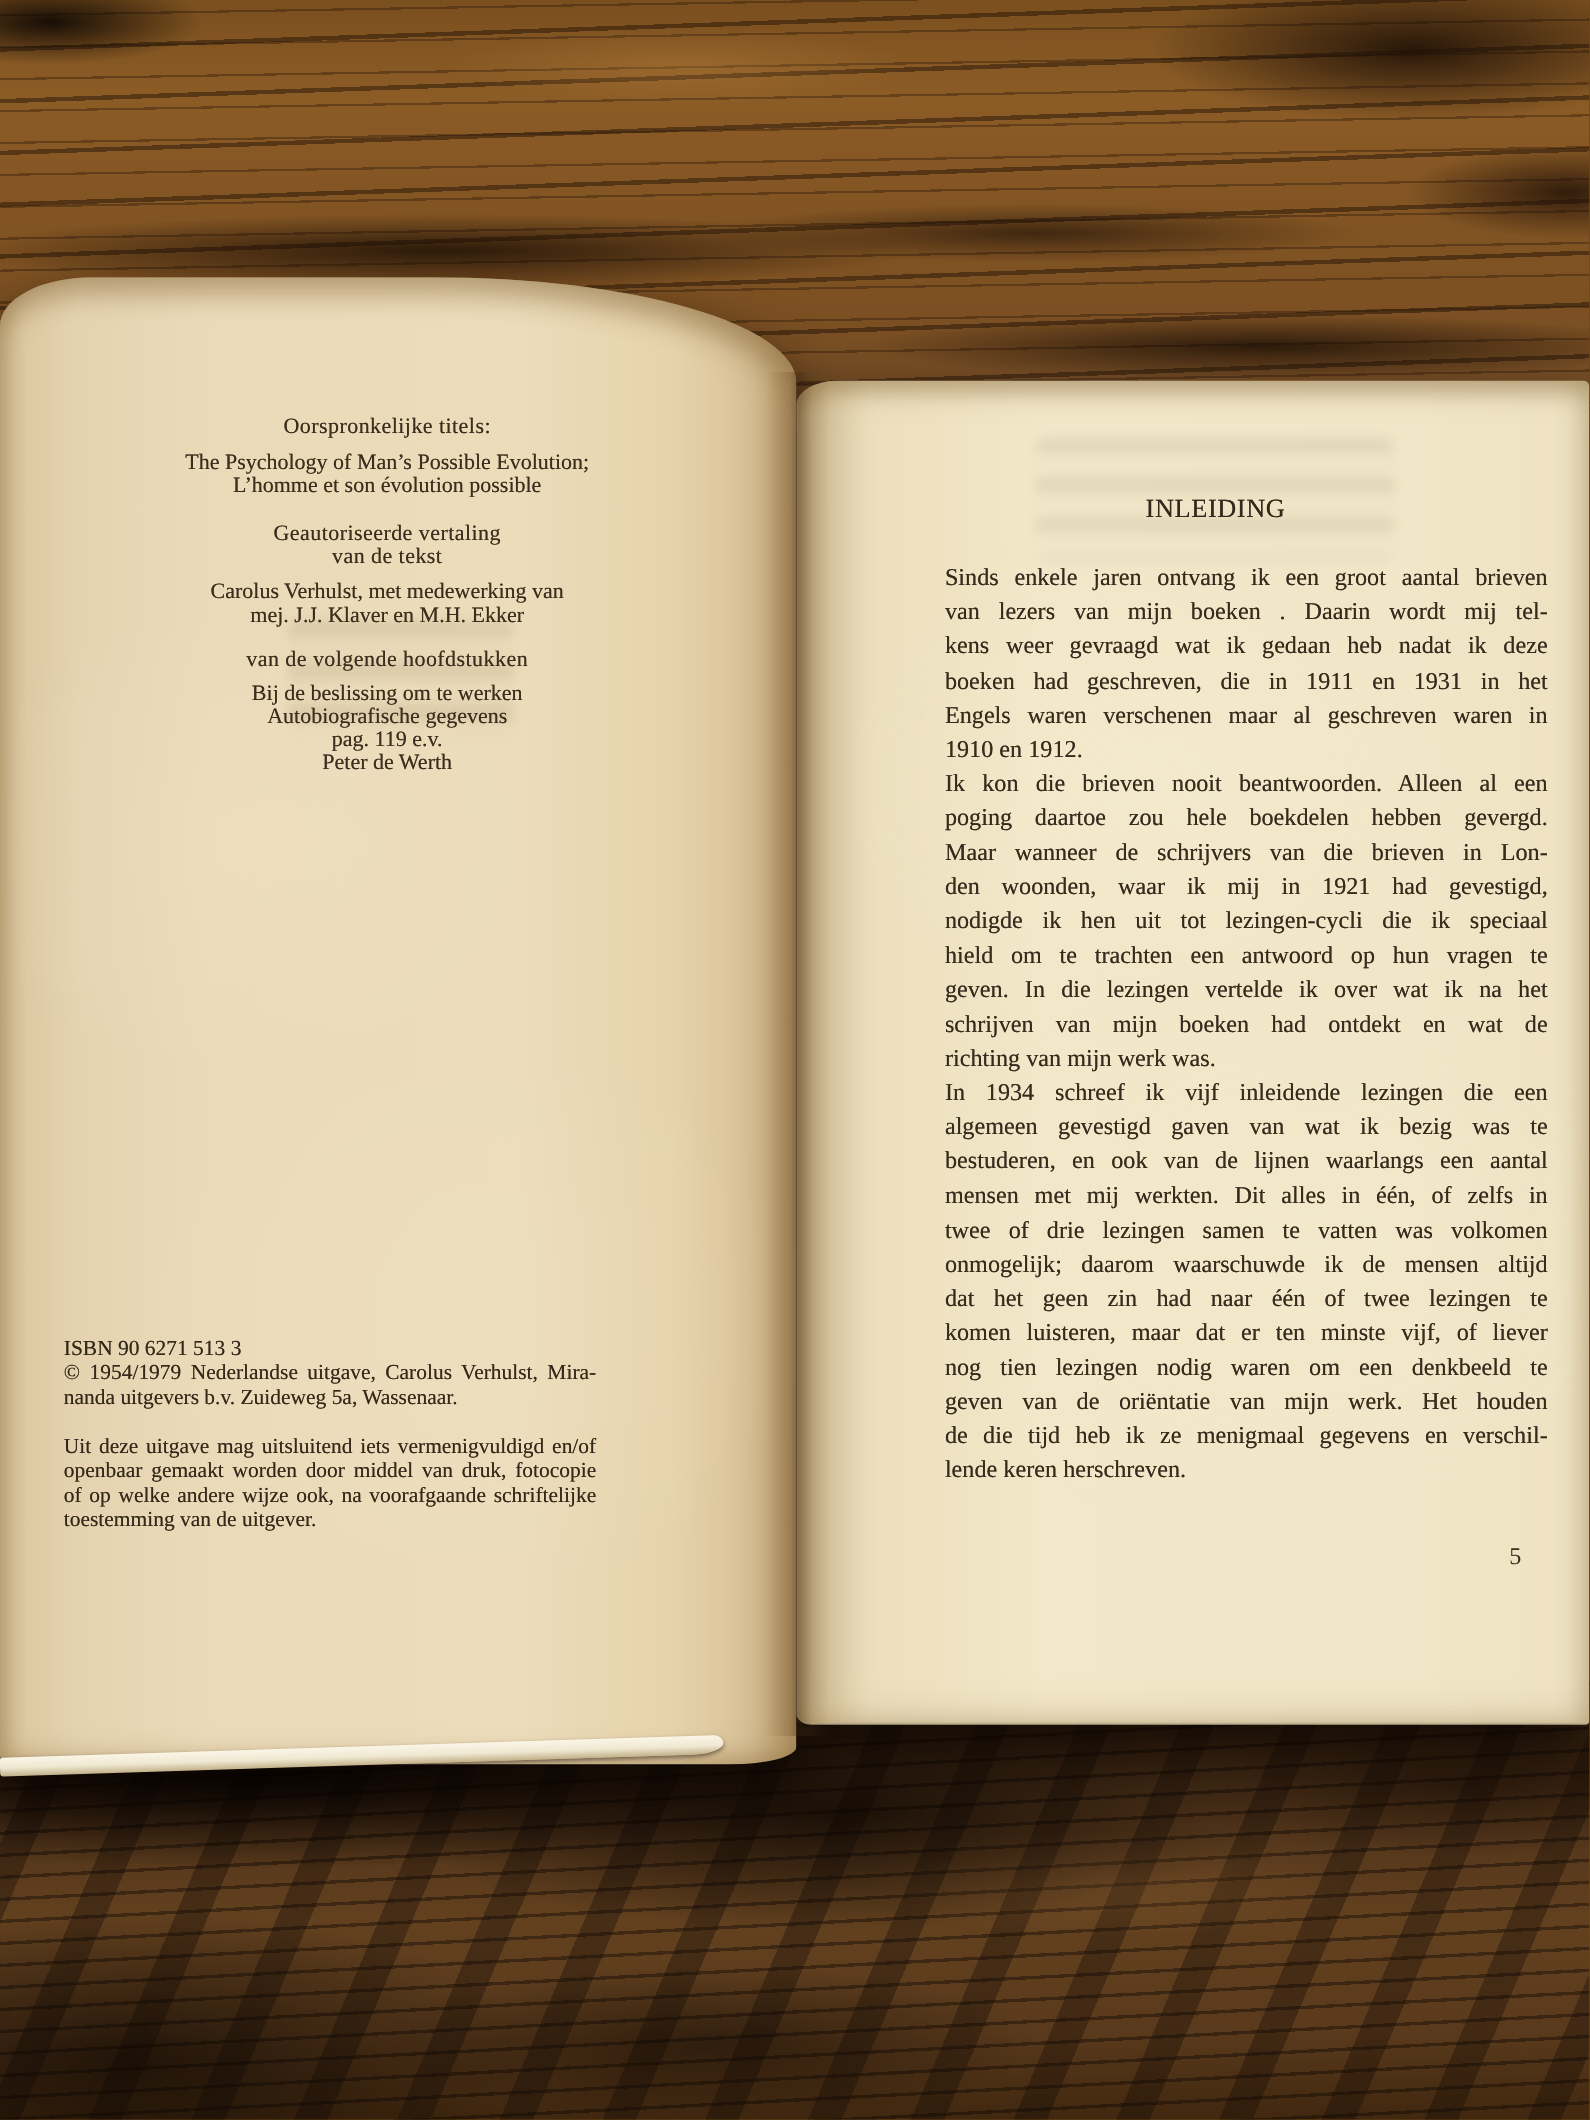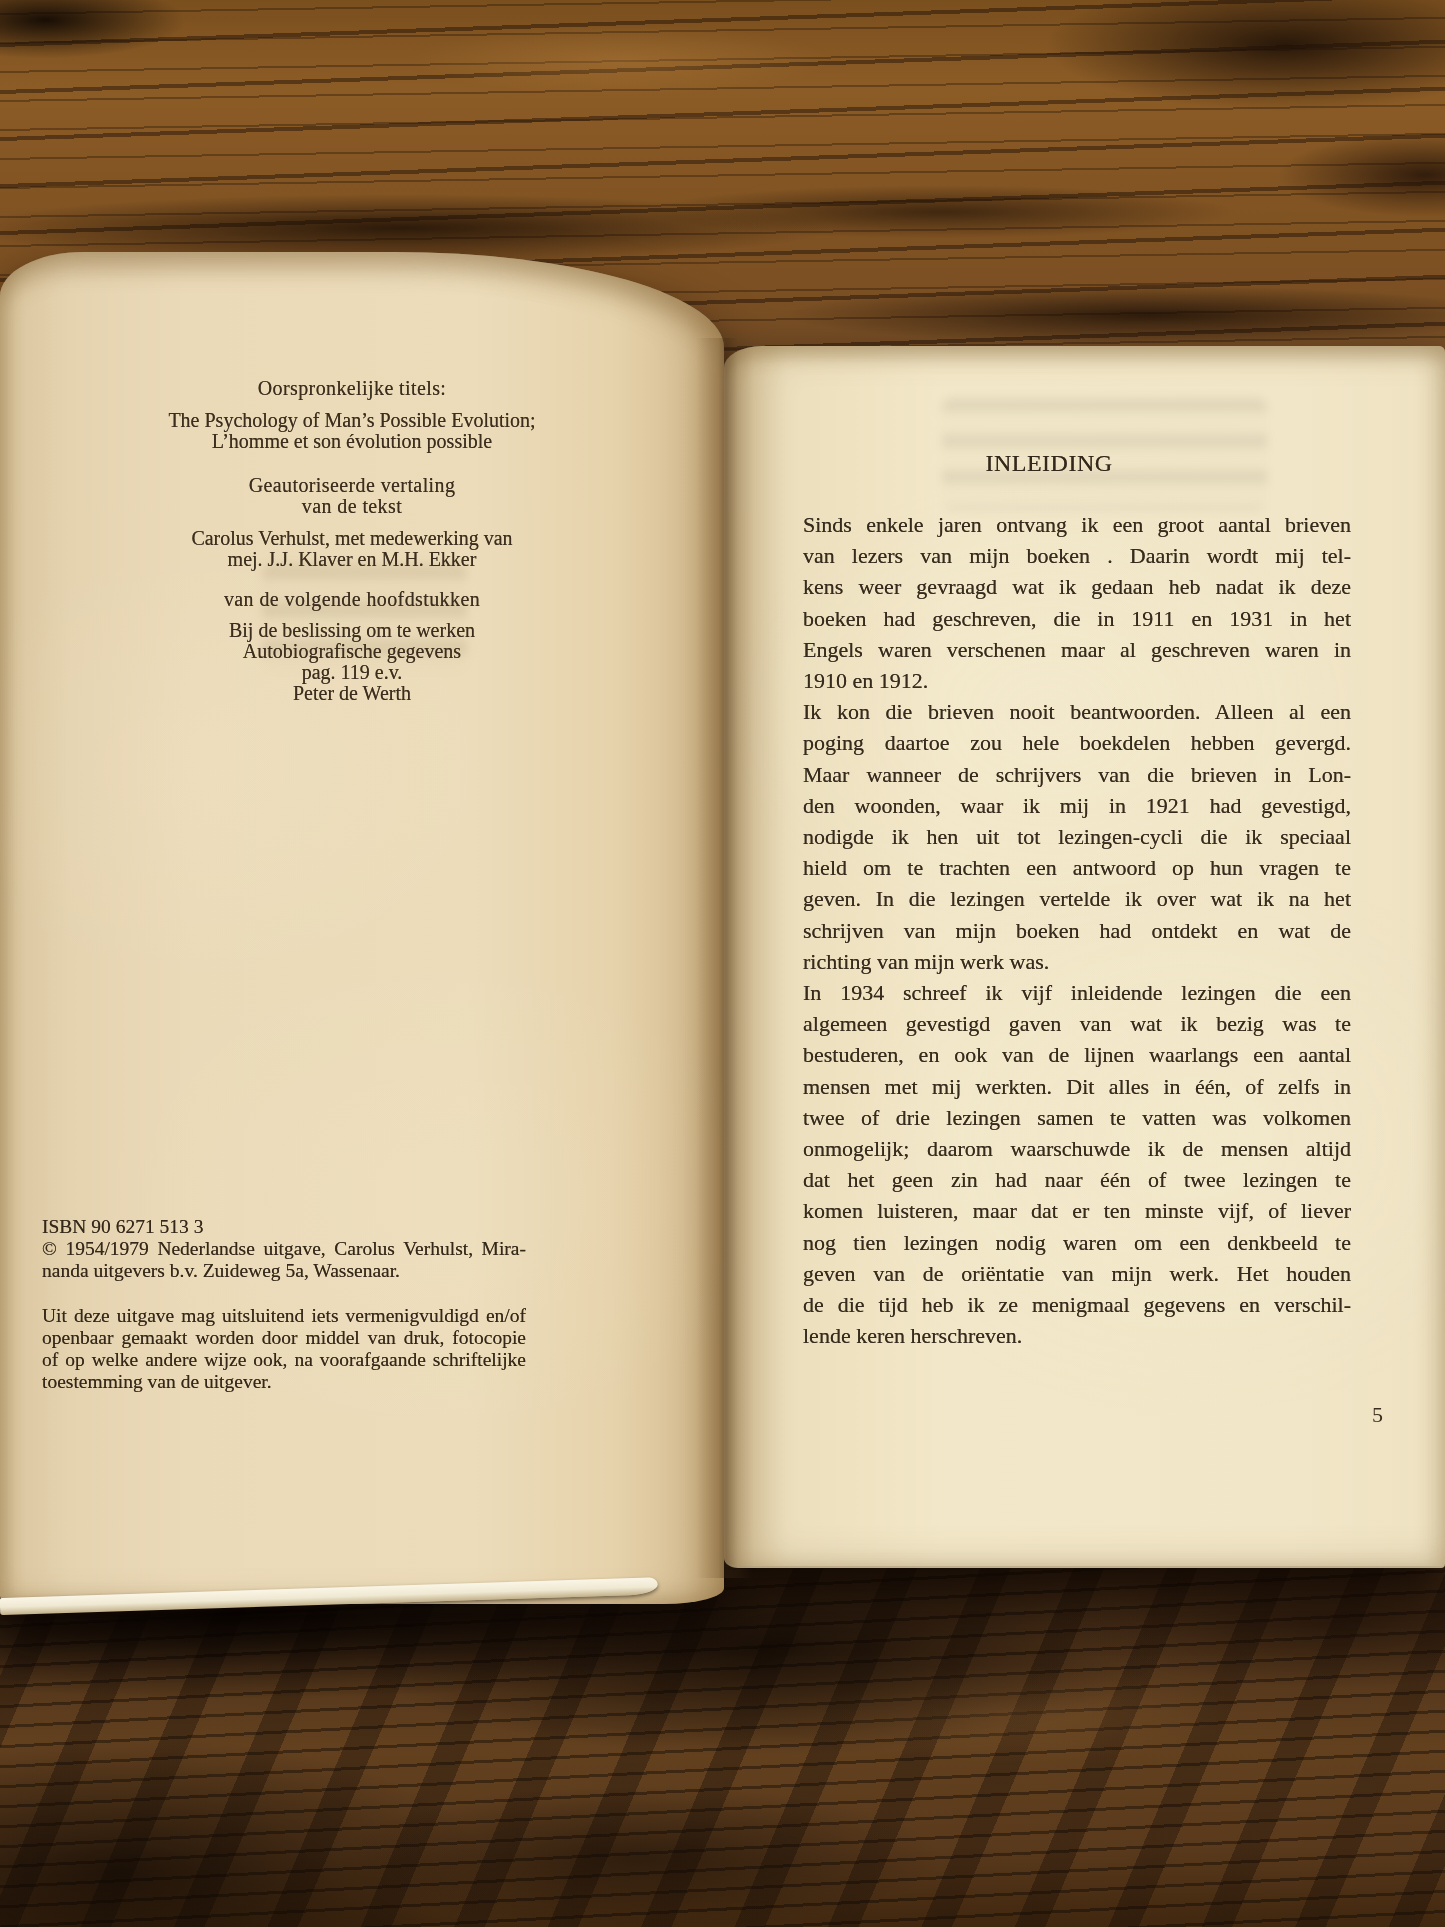--- a/index.html
+++ b/index.html
@@ -105,30 +105,30 @@
   .lt-block{margin:0;}
   .lt-b1{margin-top:6px;}
   .lt-b2{margin-top:11px;}
   .lt-b3{margin-top:23px;}
   .lt-b4{margin-top:11px;}
   .lt-b5{margin-top:19px;}
   .lt-b6{margin-top:10px;}
   .ital{letter-spacing:0.4px;}
 
   .isbn-block{
-    position:absolute;left:42px;top:964px;width:484px;
+    position:absolute;left:58px;top:964px;width:484px;
     color:#34281a;font-size:19.5px;line-height:22px;text-align:left;
     text-shadow:0 0 0.6px rgba(60,45,25,0.7);
   }
   .rights{margin-top:23px;}
   .jl{text-align:justify;text-align-last:justify;}
 
   
   .right-col{
-    position:absolute;left:803px;top:196px;width:548px;
+    position:absolute;left:859px;top:196px;width:548px;
     color:#362b1d;font-size:22px;
     text-shadow:0 0 0.6px rgba(55,43,28,0.75);
   }
   .heading{
     font-size:24px;line-height:30px;text-align:center;
     transform:translateX(-28px);margin-bottom:31px;letter-spacing:0.5px;
     color:#32281b;
   }
   .bl{line-height:31.2px;text-align:justify;text-align-last:justify;}
   .bl.end{text-align-last:left;}

